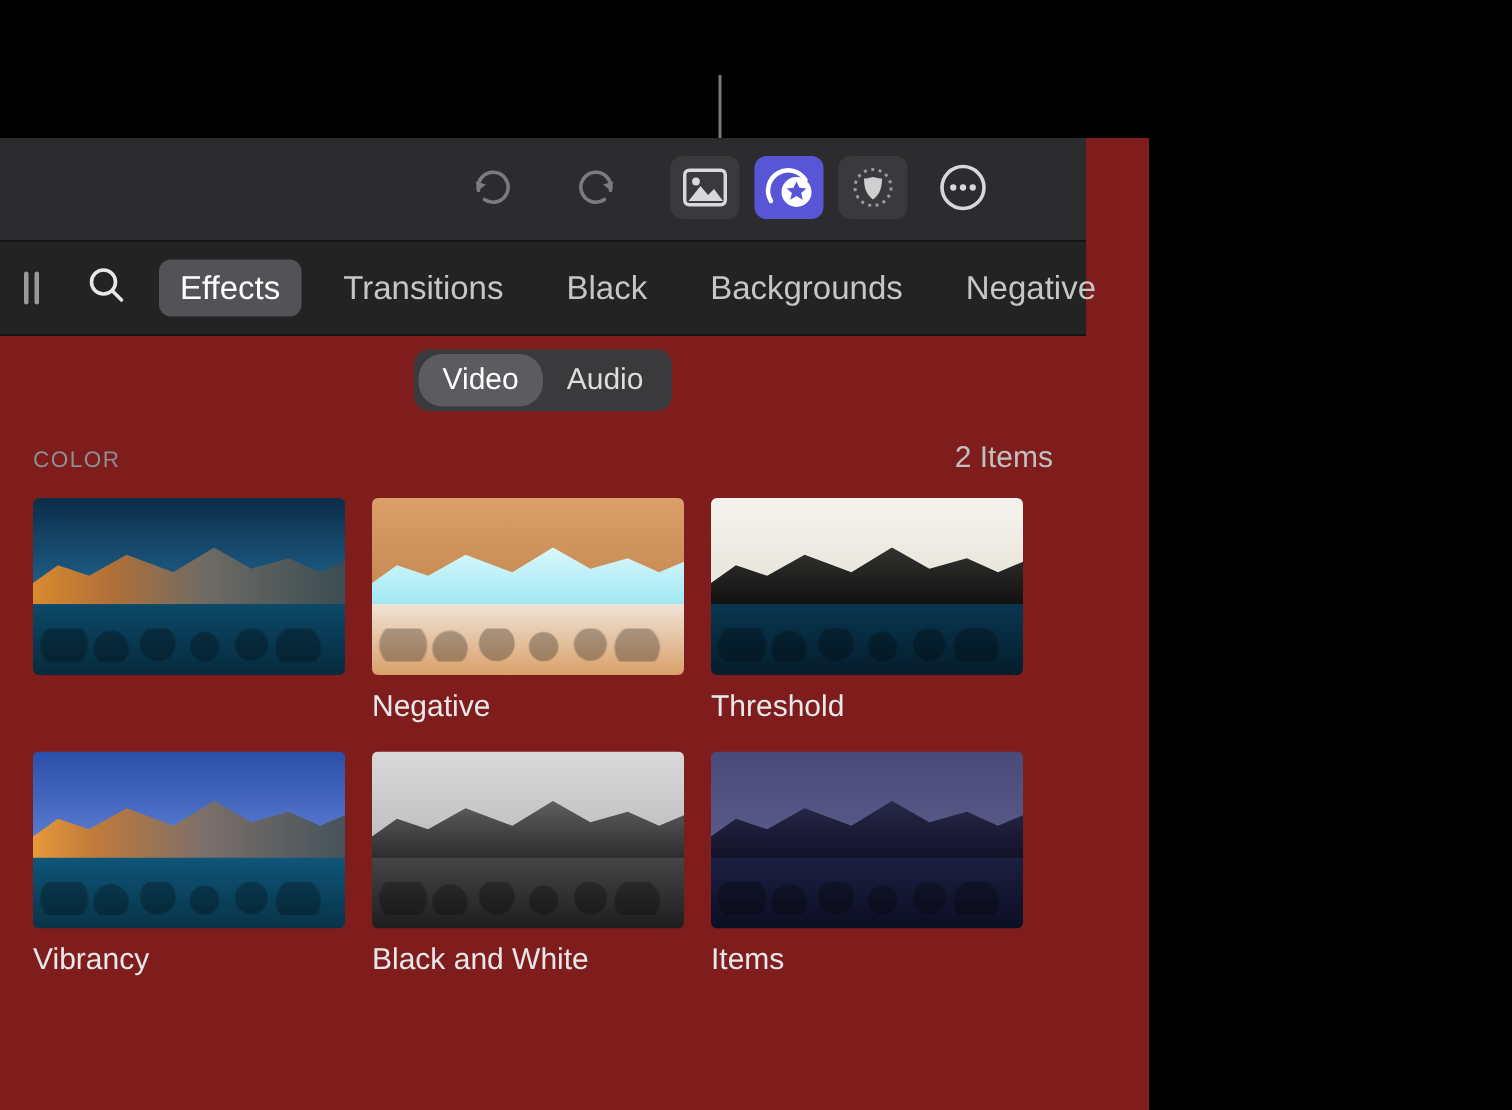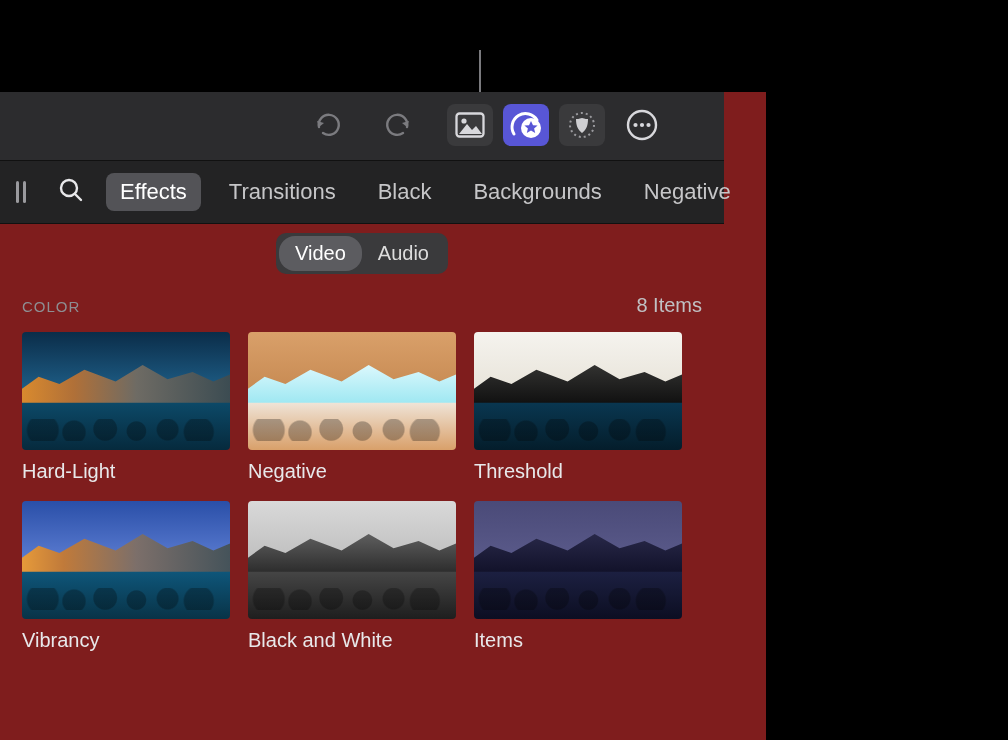--- a/index.html
+++ b/index.html
@@ -119,32 +119,31 @@
 
   <div class="segment-wrap">
     <div class="segment" id="segment-container">
         <div class="seg-btn active">Video</div>
         <div class="seg-btn">Audio</div>
       </div>
   </div>
 
   <div class="section-head">
     <div class="section-title">COLOR</div>
-    <div class="section-count">8 Items</div>
+    <div class="section-count">2 Items</div>
   </div>
 
   <div class="grid" id="grid-container">
       <div class="cell">
         <div class="thumb">
           <div class="sky" style="background: linear-gradient(rgb(11, 45, 73), rgb(30, 94, 135));"></div>
           <div class="water" style="background: linear-gradient(rgb(13, 77, 109), rgb(6, 42, 61));"></div>
           <div class="mtn" style="background: linear-gradient(90deg, rgb(217, 138, 46) 0%, rgb(176, 112, 56) 25%, rgb(110, 107, 100) 55%, rgb(60, 76, 82) 100%);"></div>
           <div class="rocks"></div>
         </div>
-        <div class="cell-label">Hard-Light</div>
       </div>
       <div class="cell">
         <div class="thumb">
           <div class="sky" style="background: linear-gradient(rgb(217, 160, 106), rgb(199, 138, 82));"></div>
           <div class="water" style="background: linear-gradient(rgb(242, 236, 228), rgb(217, 160, 106));"></div>
           <div class="mtn" style="background: linear-gradient(rgb(233, 251, 255), rgb(159, 232, 242));"></div>
           <div class="rocks"></div>
         </div>
         <div class="cell-label">Negative</div>
       </div>

